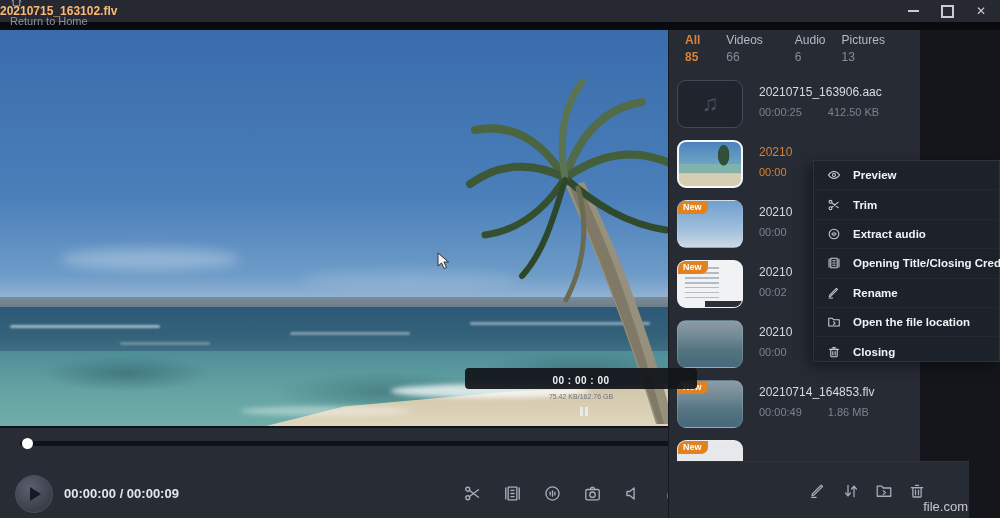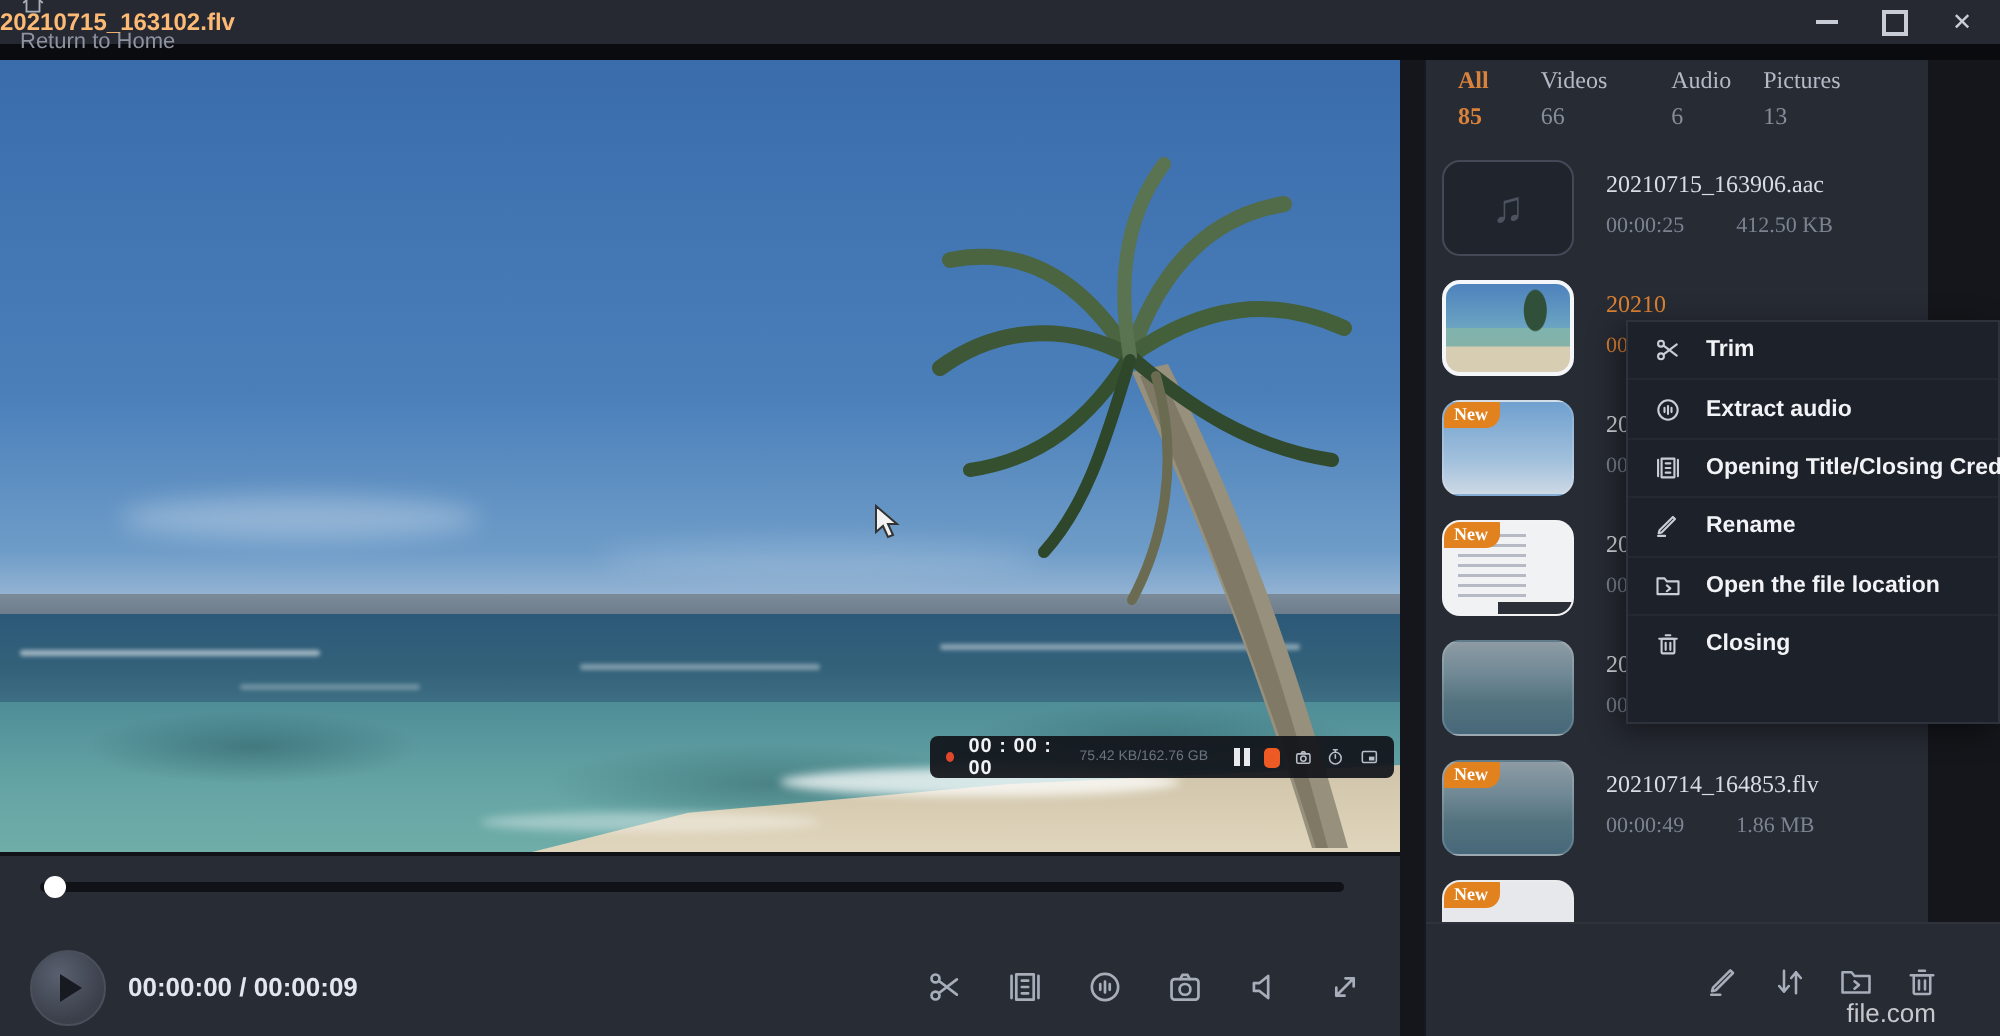--- a/index.html
+++ b/index.html
@@ -34,21 +34,21 @@
         linear-gradient(180deg,#4f8d97,#64a4a4 55%,#6fada8);}
   .sand{position:absolute;right:0;bottom:0;width:62%;height:11%;
         background:linear-gradient(180deg,#cfc4a9,#e0d6bd);
         clip-path:polygon(0 100%,18% 55%,55% 22%,100% 0,100% 100%);}
   .foam{position:absolute;background:rgba(255,255,255,.75);filter:blur(2.5px);border-radius:50%;}
   .palm{position:absolute;left:430px;top:8px;width:270px;height:388px;}
   .cursor-arrow{position:absolute;left:437px;top:222px;}
 
   
   .rec-bar{position:absolute;left:465px;top:338px;width:232px;height:21px;background:rgba(18,20,26,.93);
-           border-radius:4px;display:flex;align-items:center;gap:7px;padding:0 8px;box-sizing:border-box;z-index:6;}
+           border-radius:4px;display:flex;align-items:center;gap:7px;padding:0 8px;box-sizing:border-box;z-index:6;flex-direction:column;}
   .rec-dot{width:5px;height:5px;border-radius:50%;background:#e2472b;}
   .rec-time{color:#f0f2f5;font-size:10px;font-weight:700;letter-spacing:.5px;}
   .rec-size{color:#6d7480;font-size:7px;white-space:nowrap;}
   .pause-glyph{display:flex;gap:2.5px;margin-left:6px;}
   .pause-glyph i{display:block;width:2.5px;height:9px;background:#e8eaee;}
   .stop-btn{width:10px;height:10px;border-radius:2.5px;background:#ee5a24;}
   .rec-bar svg{width:11px;height:11px;}
   .rec-bar .ico{stroke:#b9bec9;stroke-width:2;}
 
   
@@ -59,21 +59,21 @@
   .play-btn{position:absolute;left:15px;top:47px;width:36px;height:36px;border-radius:50%;
             background:radial-gradient(circle at 38% 32%,#5a6070,#3b3f4a 70%);
             border:1px solid #4a4f5b;display:flex;align-items:center;justify-content:center;cursor:pointer;}
   .play-tri{width:0;height:0;border-left:11px solid #171a21;border-top:7px solid transparent;border-bottom:7px solid transparent;margin-left:3px;}
   .time-display{position:absolute;left:64px;top:58px;color:#e3e6ec;font-size:13px;font-weight:700;}
   .pc-icons{position:absolute;right:18px;top:56px;display:flex;gap:21px;}
   .pc-icons .btn{width:19px;height:19px;cursor:pointer;}
   .pc-icons svg{width:19px;height:19px;}
 
   
-  .panel{position:absolute;left:712px;top:22px;width:252px;height:496px;background:#272b34;border-left:1px solid #171920;box-sizing:border-box;font-family:Liberation Serif, serif;}
+  .panel{position:absolute;left:668px;top:22px;width:252px;height:496px;background:#272b34;border-left:1px solid #171920;box-sizing:border-box;}
   .tabs{display:flex;padding:11px 0 0 16px;}
   .tab{cursor:pointer;margin-right:26px;}
   .tab .t-label{font-size:12px;color:#b4bac5;}
   .tab .t-count{font-size:12px;color:#868d9a;margin-top:3px;}
   .tab.active .t-label,.tab.active .t-count{color:#d9823b;font-weight:700;}
   .tab:nth-child(2){margin-right:32px}.tab:nth-child(3){margin-right:16px}
 
   .list{position:absolute;left:0;top:52px;width:300px;}
   .row{height:60px;display:flex;padding:6px 0 0 8px;box-sizing:border-box;cursor:pointer;}
   .thumb{width:66px;height:48px;border-radius:9px;position:relative;box-sizing:border-box;
@@ -376,20 +376,27 @@
             <path class="ico" d="M10 11v6M14 11v6"></path>
         </svg>
       </div>
     </div>
   </div>
 </div>
 
 <div class="ctx-menu">
   <div class="ctx-item">
     <svg viewBox="0 0 24 24">
+      <path class="ico" d="M2.5 12s4-6 9.5-6 9.5 6 9.5 6-4 6-9.5 6-9.5-6-9.5-6Z"></path>
+        <circle class="ico" cx="12" cy="12" r="2.6"></circle>
+    </svg>
+    <span class="ctx-label">Preview</span>
+  </div>
+  <div class="ctx-item">
+    <svg viewBox="0 0 24 24">
       <circle class="ico" cx="6" cy="6.6" r="2.5"></circle>
         <circle class="ico" cx="6" cy="17.4" r="2.5"></circle>
       <path class="ico" d="M8.2 8.2 19.5 16.8M8.2 15.8 19.5 7.2"></path>
     </svg>
     <span class="ctx-label">Trim</span>
   </div>
   <div class="ctx-item">
     <svg viewBox="0 0 24 24">
       <circle class="ico" cx="12" cy="12" r="8.3"></circle>
         <path class="ico" d="M9 10.2v3.6M12 8.6v6.8M15 10.2v3.6"></path>

